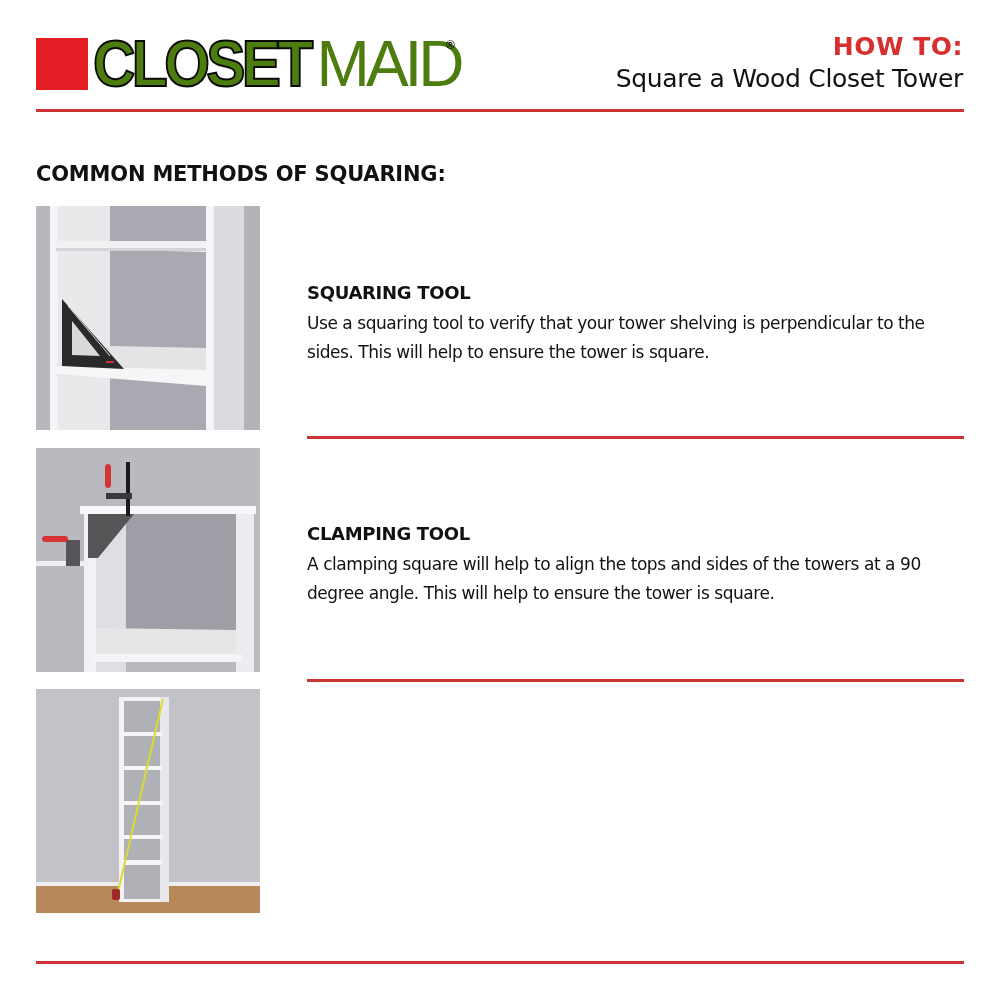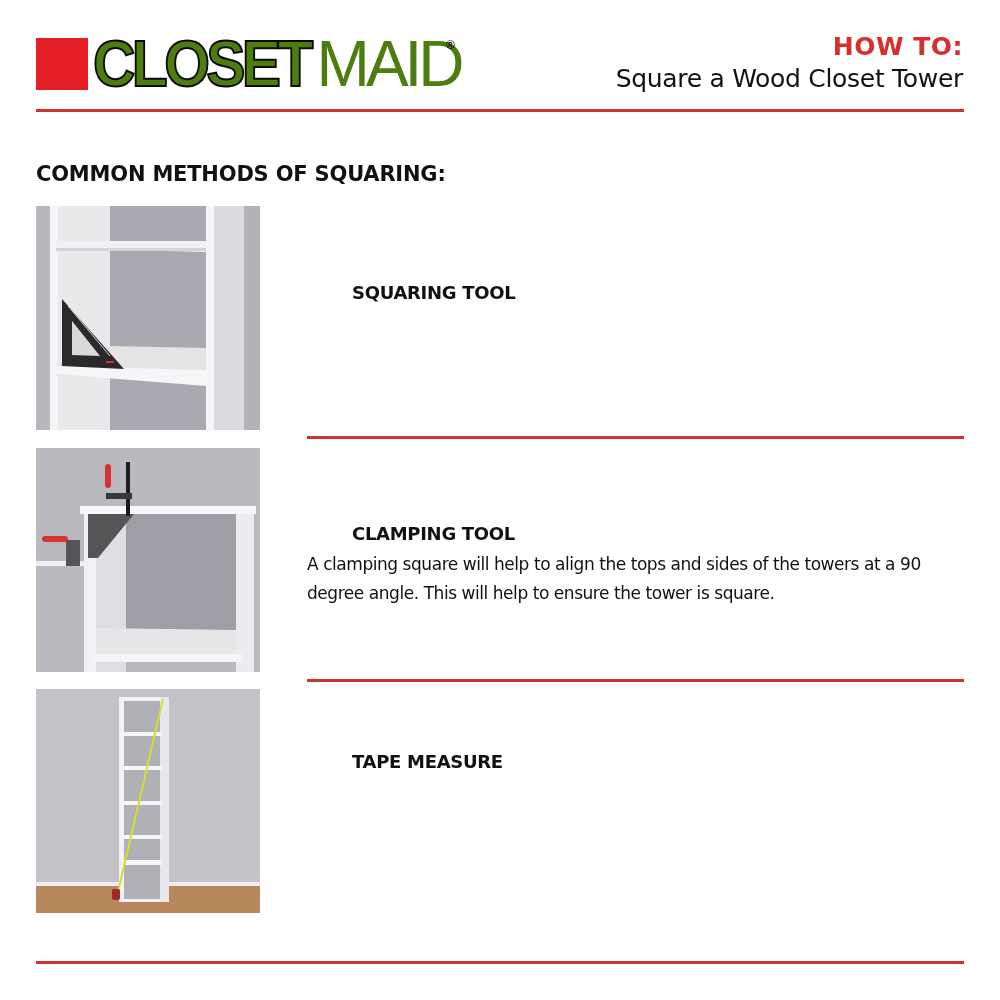--- a/index.html
+++ b/index.html
@@ -39,21 +39,21 @@
     font-family: "DejaVu Sans", sans-serif; letter-spacing: -0.2px;
   }
 
   .photo { left: 36px; width: 224px; height: 224px; overflow: hidden; background: #b9b9bf; }
   .photo svg { display: block; }
   .photo-1 { top: 206px; }
   .photo-2 { top: 448px; }
   .photo-3 { top: 689px; }
 
   .method { left: 307px; width: 660px; }
-  .method-title { font-size: 18px; font-weight: 700; color: #111; font-family: "DejaVu Sans", sans-serif; letter-spacing: -0.3px; margin-bottom: 6px; margin-left: 45px; }
+  .method-title { font-size: 18px; font-weight: 700; color: #111; font-family: "DejaVu Sans", sans-serif; letter-spacing: -0.3px; margin-bottom: 6px; }
   .method-desc { font-size: 17px; line-height: 29px; color: #111; font-family: "DejaVu Sans", sans-serif; letter-spacing: -0.45px; }
   .method-1 { top: 282px; }
   .method-2 { top: 523px; }
   .method-3 { top: 751px; }
 </style>
 </head>
 <body>
 
 <div class="abs logo-square"></div>
 <div class="abs logo-text"><span class="b1">CLOSET</span><span class="b2">MAID</span></div>
@@ -81,20 +81,21 @@
     <polygon points="74,140 170,142 170,174 20,170 20,158" fill="#e4e4e7"></polygon>
     <polygon points="20,160 170,164 170,180 20,168" fill="#f6f6f8"></polygon>
     <polygon points="26,93 88,163 26,160" fill="#2a2a2c"></polygon>
     <polygon points="36,115 64,150 36,149" fill="#d9d9dc"></polygon>
     <line x1="32" y1="100" x2="74" y2="150" stroke="#ddd" stroke-width="1"></line>
     <rect x="70" y="155" width="8" height="2" fill="#c33"></rect>
   </svg>
 </div>
 <div class="abs method method-1">
   <div class="method-title">SQUARING TOOL</div>
+  <div class="method-desc">Use a squaring tool to verify that your tower shelving is perpendicular to the sides. This will help to ensure the tower is square.</div>
 </div>
 <div class="abs rule rule-1"></div>
 
 <div class="abs photo photo-2">
   <svg width="224" height="224" viewBox="0 0 224 224">
     <rect width="224" height="224" fill="#b9b9c0"></rect>
     <rect x="44" y="58" width="176" height="8" fill="#f7f7f9"></rect>
     <rect x="48" y="66" width="12" height="158" fill="#f2f2f4"></rect>
     <rect x="60" y="66" width="30" height="158" fill="#dfdfe3"></rect>
     <rect x="90" y="66" width="110" height="120" fill="#9e9ea6"></rect>
@@ -127,16 +128,15 @@
     <rect x="86" y="43" width="40" height="4" fill="#f6f6f8"></rect>
     <rect x="86" y="77" width="40" height="4" fill="#f6f6f8"></rect>
     <rect x="86" y="112" width="40" height="4" fill="#f6f6f8"></rect>
     <rect x="86" y="146" width="40" height="4" fill="#f6f6f8"></rect>
     <rect x="86" y="171" width="40" height="5" fill="#f6f6f8"></rect>
     <line x1="127" y1="10" x2="82" y2="203" stroke="#d9dc2f" stroke-width="2"></line>
     <rect x="76" y="200" width="8" height="11" rx="2" fill="#a02a2a"></rect>
   </svg>
 </div>
 <div class="abs method method-3">
-  <div class="method-title">TAPE MEASURE</div>
 </div>
 
 <div class="abs rule rule-bottom"></div>
 
 </body></html>

